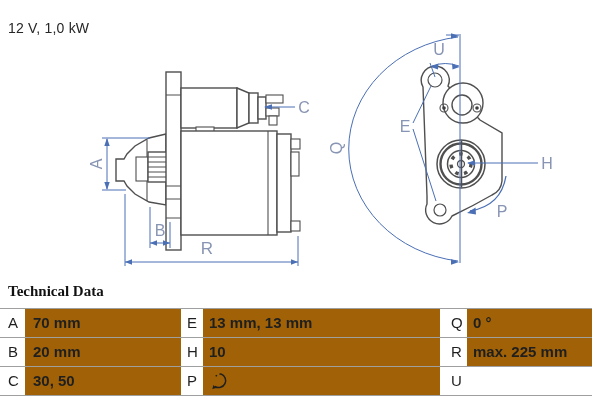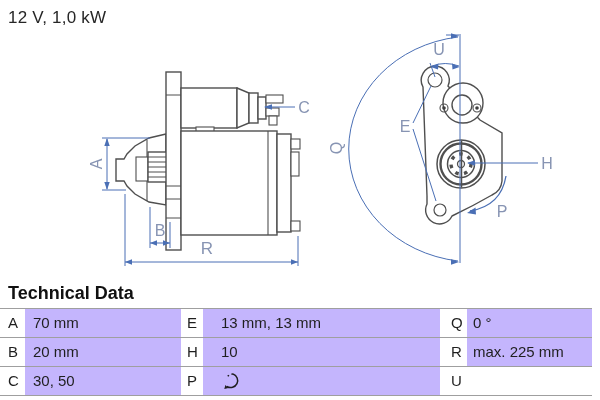--- a/index.html
+++ b/index.html
@@ -1,28 +1,28 @@
 <!DOCTYPE html>
 <html><head>
 <meta charset="utf-8">
 <style>
   html,body{margin:0;padding:0;background:#fff;width:600px;height:400px;overflow:hidden;
             font-family:"Liberation Sans",sans-serif;}
   .stage{position:relative;width:600px;height:400px;background:#fff;}
-  .title{position:absolute;top:8px;left:8px;font-size:17px;color:#262626;letter-spacing:.2px;}
+  .title{position:absolute;top:20px;left:8px;font-size:14px;color:#262626;letter-spacing:.2px;}
   .drawing{position:absolute;top:0;left:0;}
-  .td-heading{position:absolute;top:283px;left:8px;font-size:18px;font-weight:bold;color:#111;}
+  .td-heading{position:absolute;top:283px;left:8px;font-size:15px;font-weight:bold;color:#111;font-family:Liberation Serif, serif;}
   .td-table{position:absolute;top:308px;left:0;width:592px;border-bottom:1px solid #9f9f9f;}
   .td-row{display:grid;grid-template-columns:25px 156px 22px 237px 27px 125px;height:28px;
           border-top:1px solid #9f9f9f;}
   .cell{font-size:15px;line-height:28px;color:#1f1f1f;white-space:nowrap;overflow:hidden;}
   .key{background:#fff;}
-  .val{background:#c4b5fd;}
+  .val{background:#a16207;font-weight:bold;}
   .k0{padding-left:8px}.v0{padding-left:8px}
-  .k1{padding-left:6px}.v1{padding-left:18px}
+  .k1{padding-left:6px}.v1{padding-left:6px}
   .k2{padding-left:11px}.v2{padding-left:6px}
   .rot-icon{margin-top:4px;display:block;}
   svg text{font-family:"Liberation Sans",sans-serif;}
 </style>
 </head>
 <body>
 
 <div class="stage">
 
   <div class="title">12 V, 1,0 kW</div>

